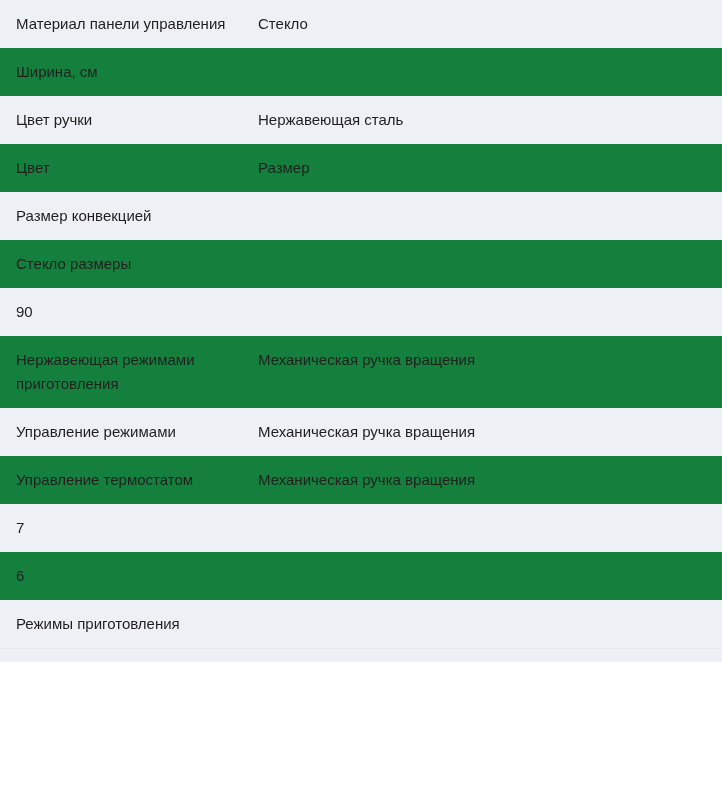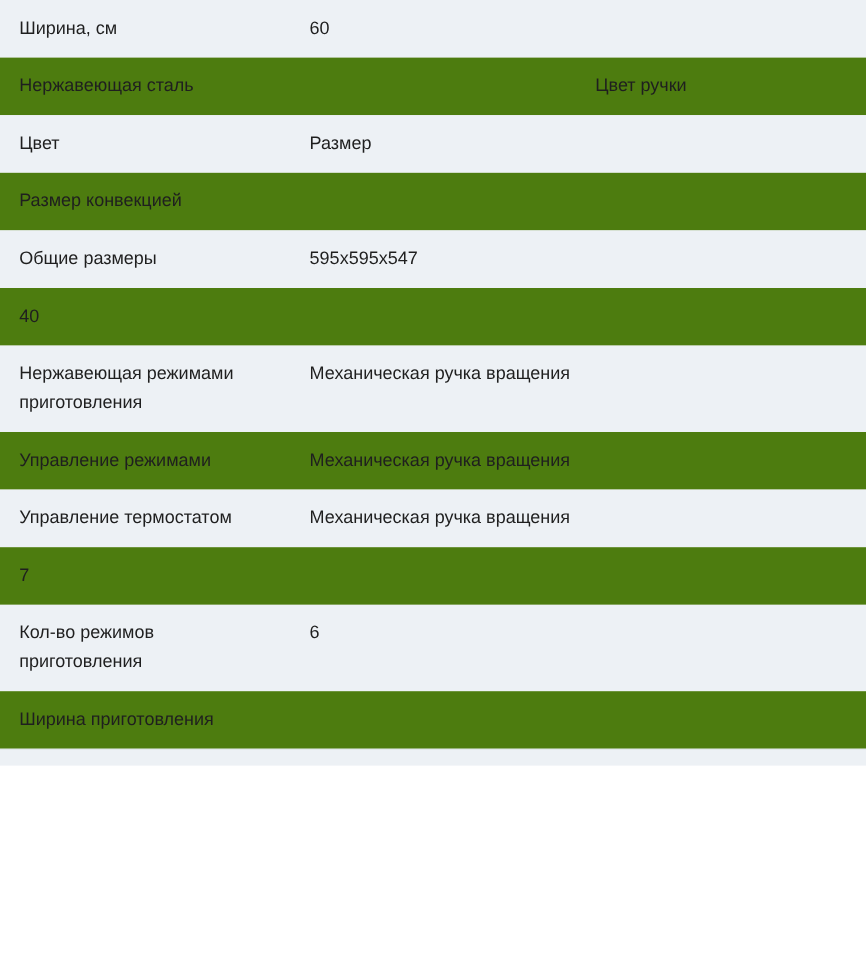--- a/index.html
+++ b/index.html
@@ -13,21 +13,21 @@
     overflow: hidden;
     font-family: "Liberation Sans", sans-serif;
     color: #1f1f1f;
   }
   .specs-table {
     width: 722px;
   }
   .spec-row {
     display: flex;
     align-items: flex-start;
-    background: #4d7c0f;
+    background: #15803d;
   }
   .spec-row:nth-child(odd) {
     background: #edf1f5;
   }
   .cell {
     font-size: 15px;
     line-height: 24px;
     box-sizing: border-box;
   }
   .cell.label {
@@ -42,47 +42,49 @@
   .partial-row {
     height: 13px;
     background: #edf1f5;
     border-top: 1px solid #e2e8ec;
   }
 </style>
 </head>
 <body>
 
 <div class="specs-table" id="specs-table">
+  <div class="spec-row">
+    <div class="cell label">Материал панели управления</div>
+    <div class="cell value">Стекло</div>
+  </div>
 
   <div class="spec-row">
     <div class="cell label">Ширина, см</div>
-    <div class="cell value">60</div>
   </div>
 
   <div class="spec-row">
+    <div class="cell label">Цвет ручки</div>
     <div class="cell value">Нержавеющая сталь</div>
-    <div class="cell label">Цвет ручки</div>
   </div>
 
   <div class="spec-row">
     <div class="cell label">Цвет</div>
     <div class="cell value">Размер</div>
   </div>
 
   <div class="spec-row">
     <div class="cell label">Размер конвекцией</div>
   </div>
 
   <div class="spec-row">
-    <div class="cell label">Общие размеры</div>
-    <div class="cell value">595x595x547</div>
+    <div class="cell label">Стекло размеры</div>
   </div>
 
   <div class="spec-row">
-    <div class="cell value">40</div>
+    <div class="cell value">90</div>
   </div>
 
   <div class="spec-row">
     <div class="cell label">Нержавеющая режимами приготовления</div>
     <div class="cell value">Механическая ручка вращения</div>
   </div>
 
   <div class="spec-row">
     <div class="cell label">Управление режимами</div>
     <div class="cell value">Механическая ручка вращения</div>
@@ -92,21 +94,20 @@
     <div class="cell label">Управление термостатом</div>
     <div class="cell value">Механическая ручка вращения</div>
   </div>
 
   <div class="spec-row">
     <div class="cell value">7</div>
   </div>
 
 
   <div class="spec-row">
-    <div class="cell label">Кол-во режимов приготовления</div>
     <div class="cell value">6</div>
   </div>
 
   <div class="spec-row">
-    <div class="cell label">Ширина приготовления</div>
+    <div class="cell label">Режимы приготовления</div>
   </div>
 </div>
 <div class="partial-row"></div>
 
 </body></html>

